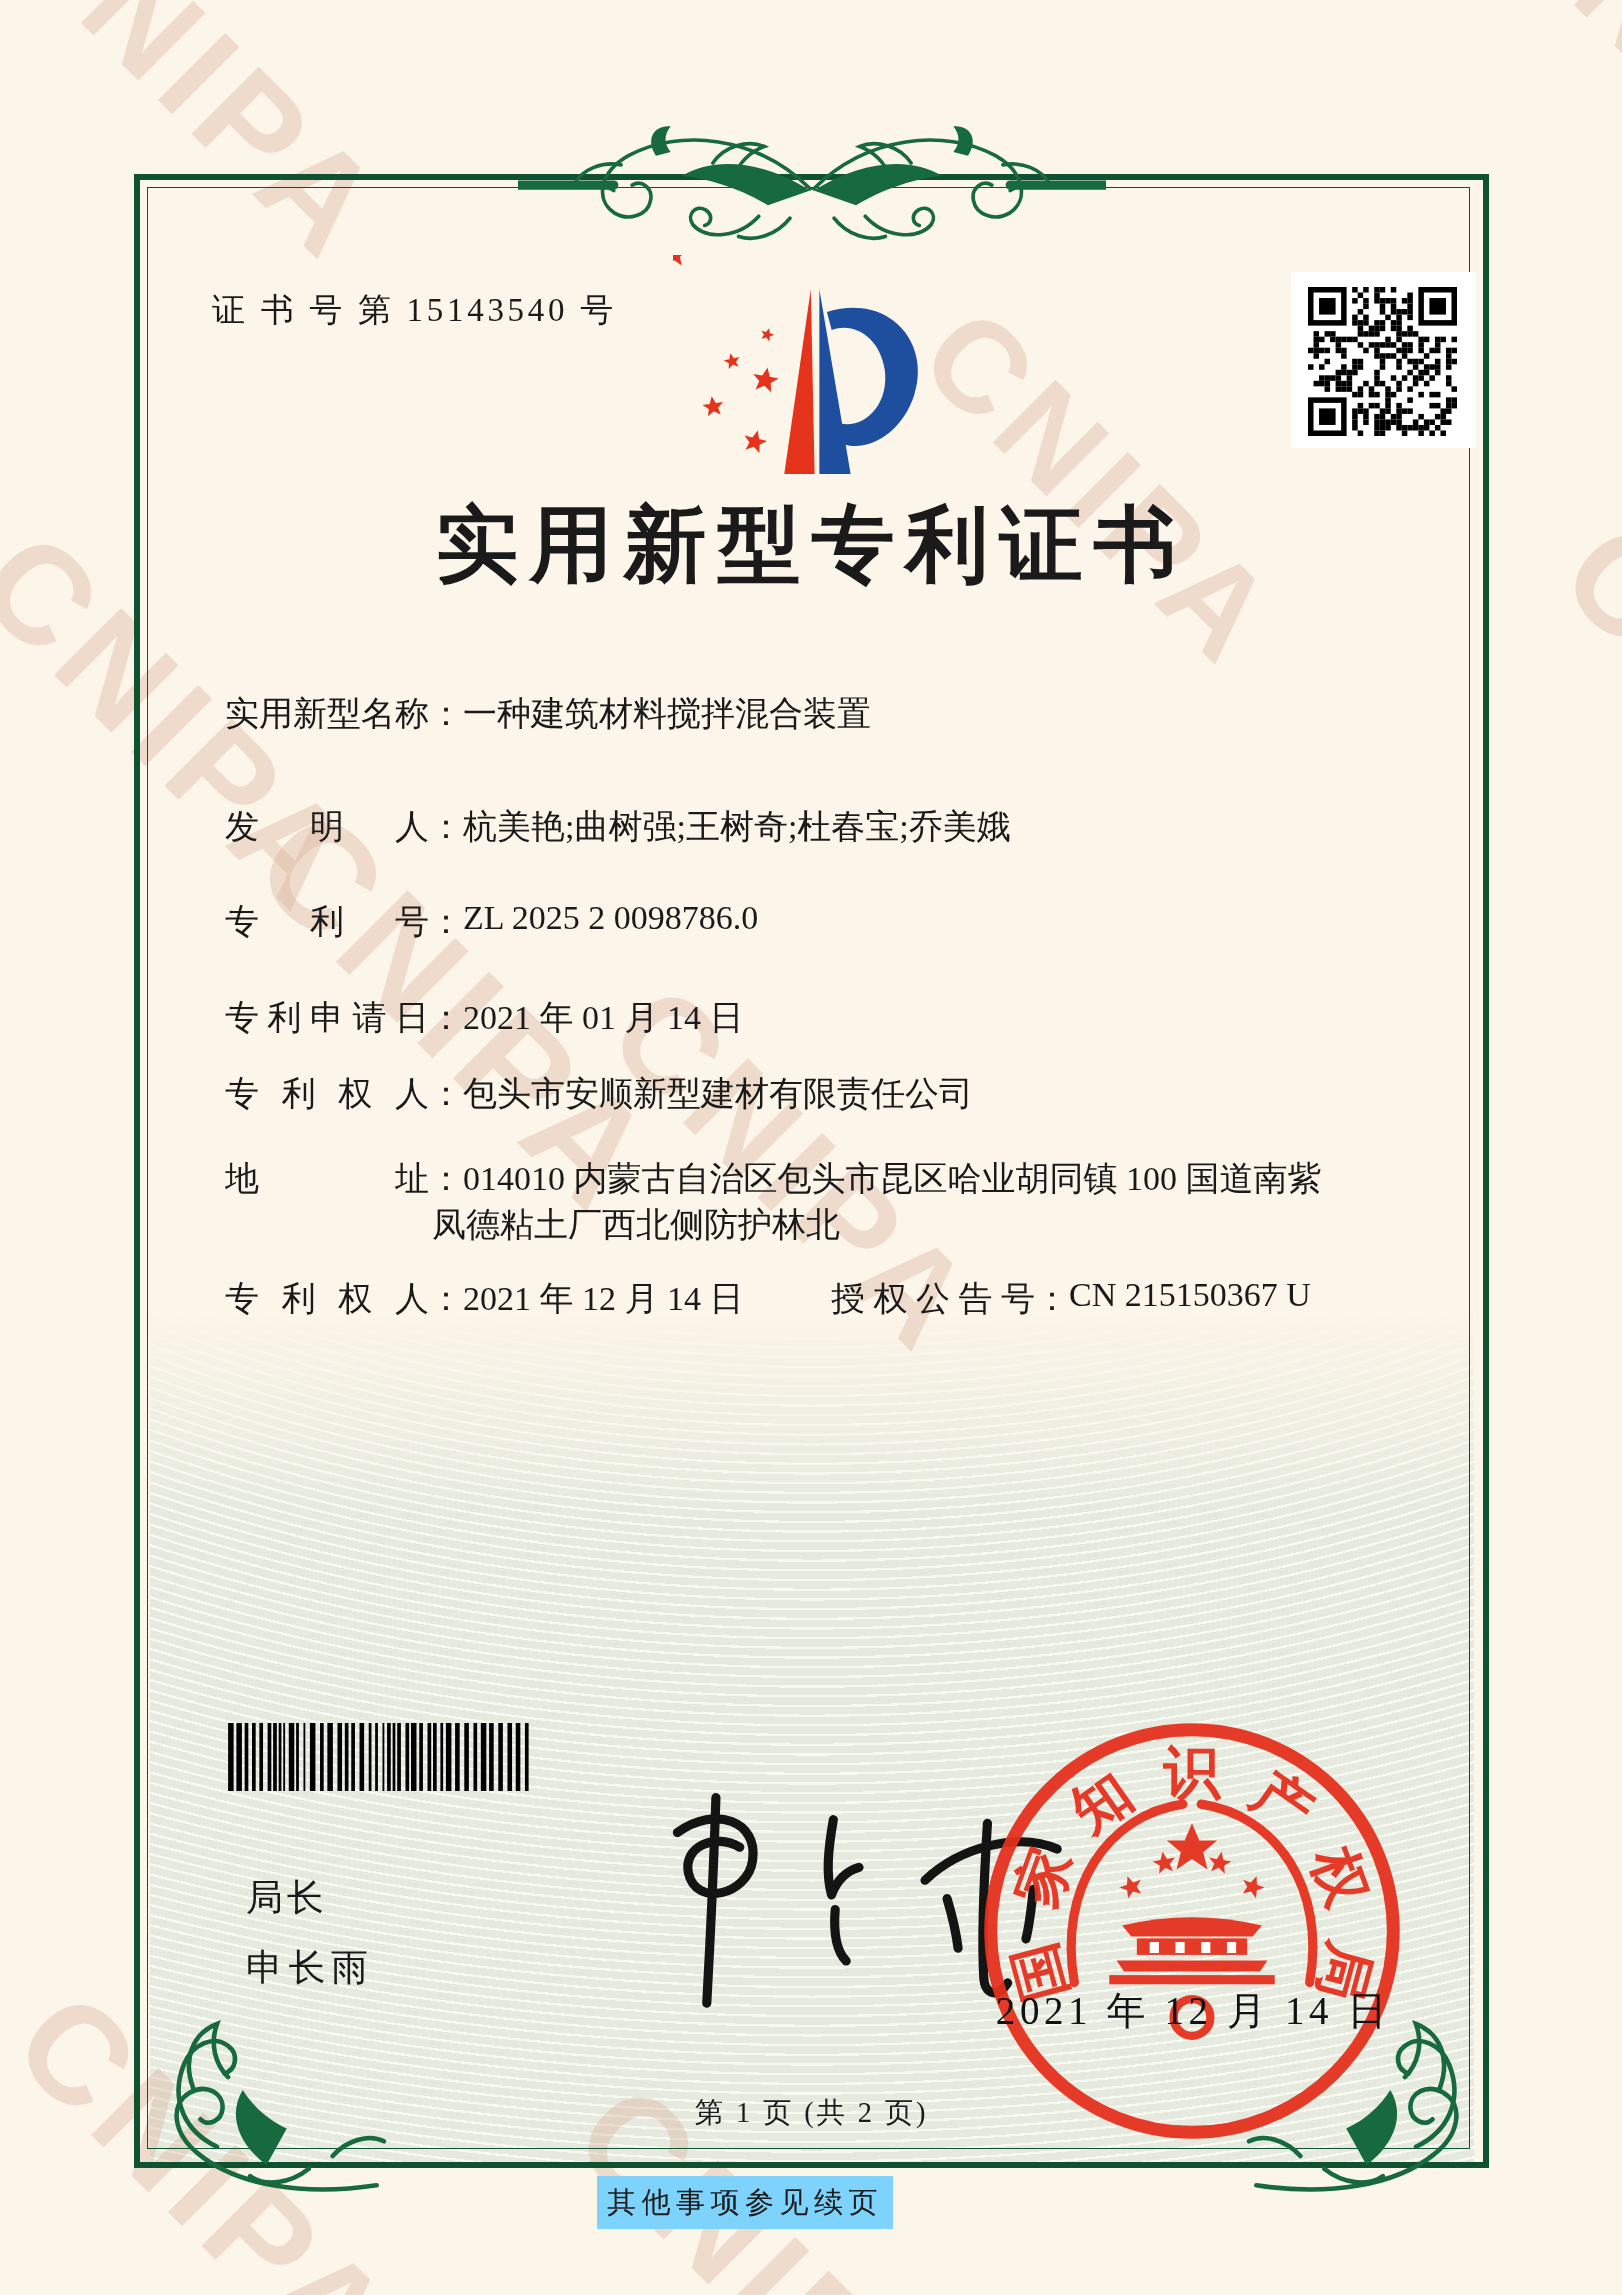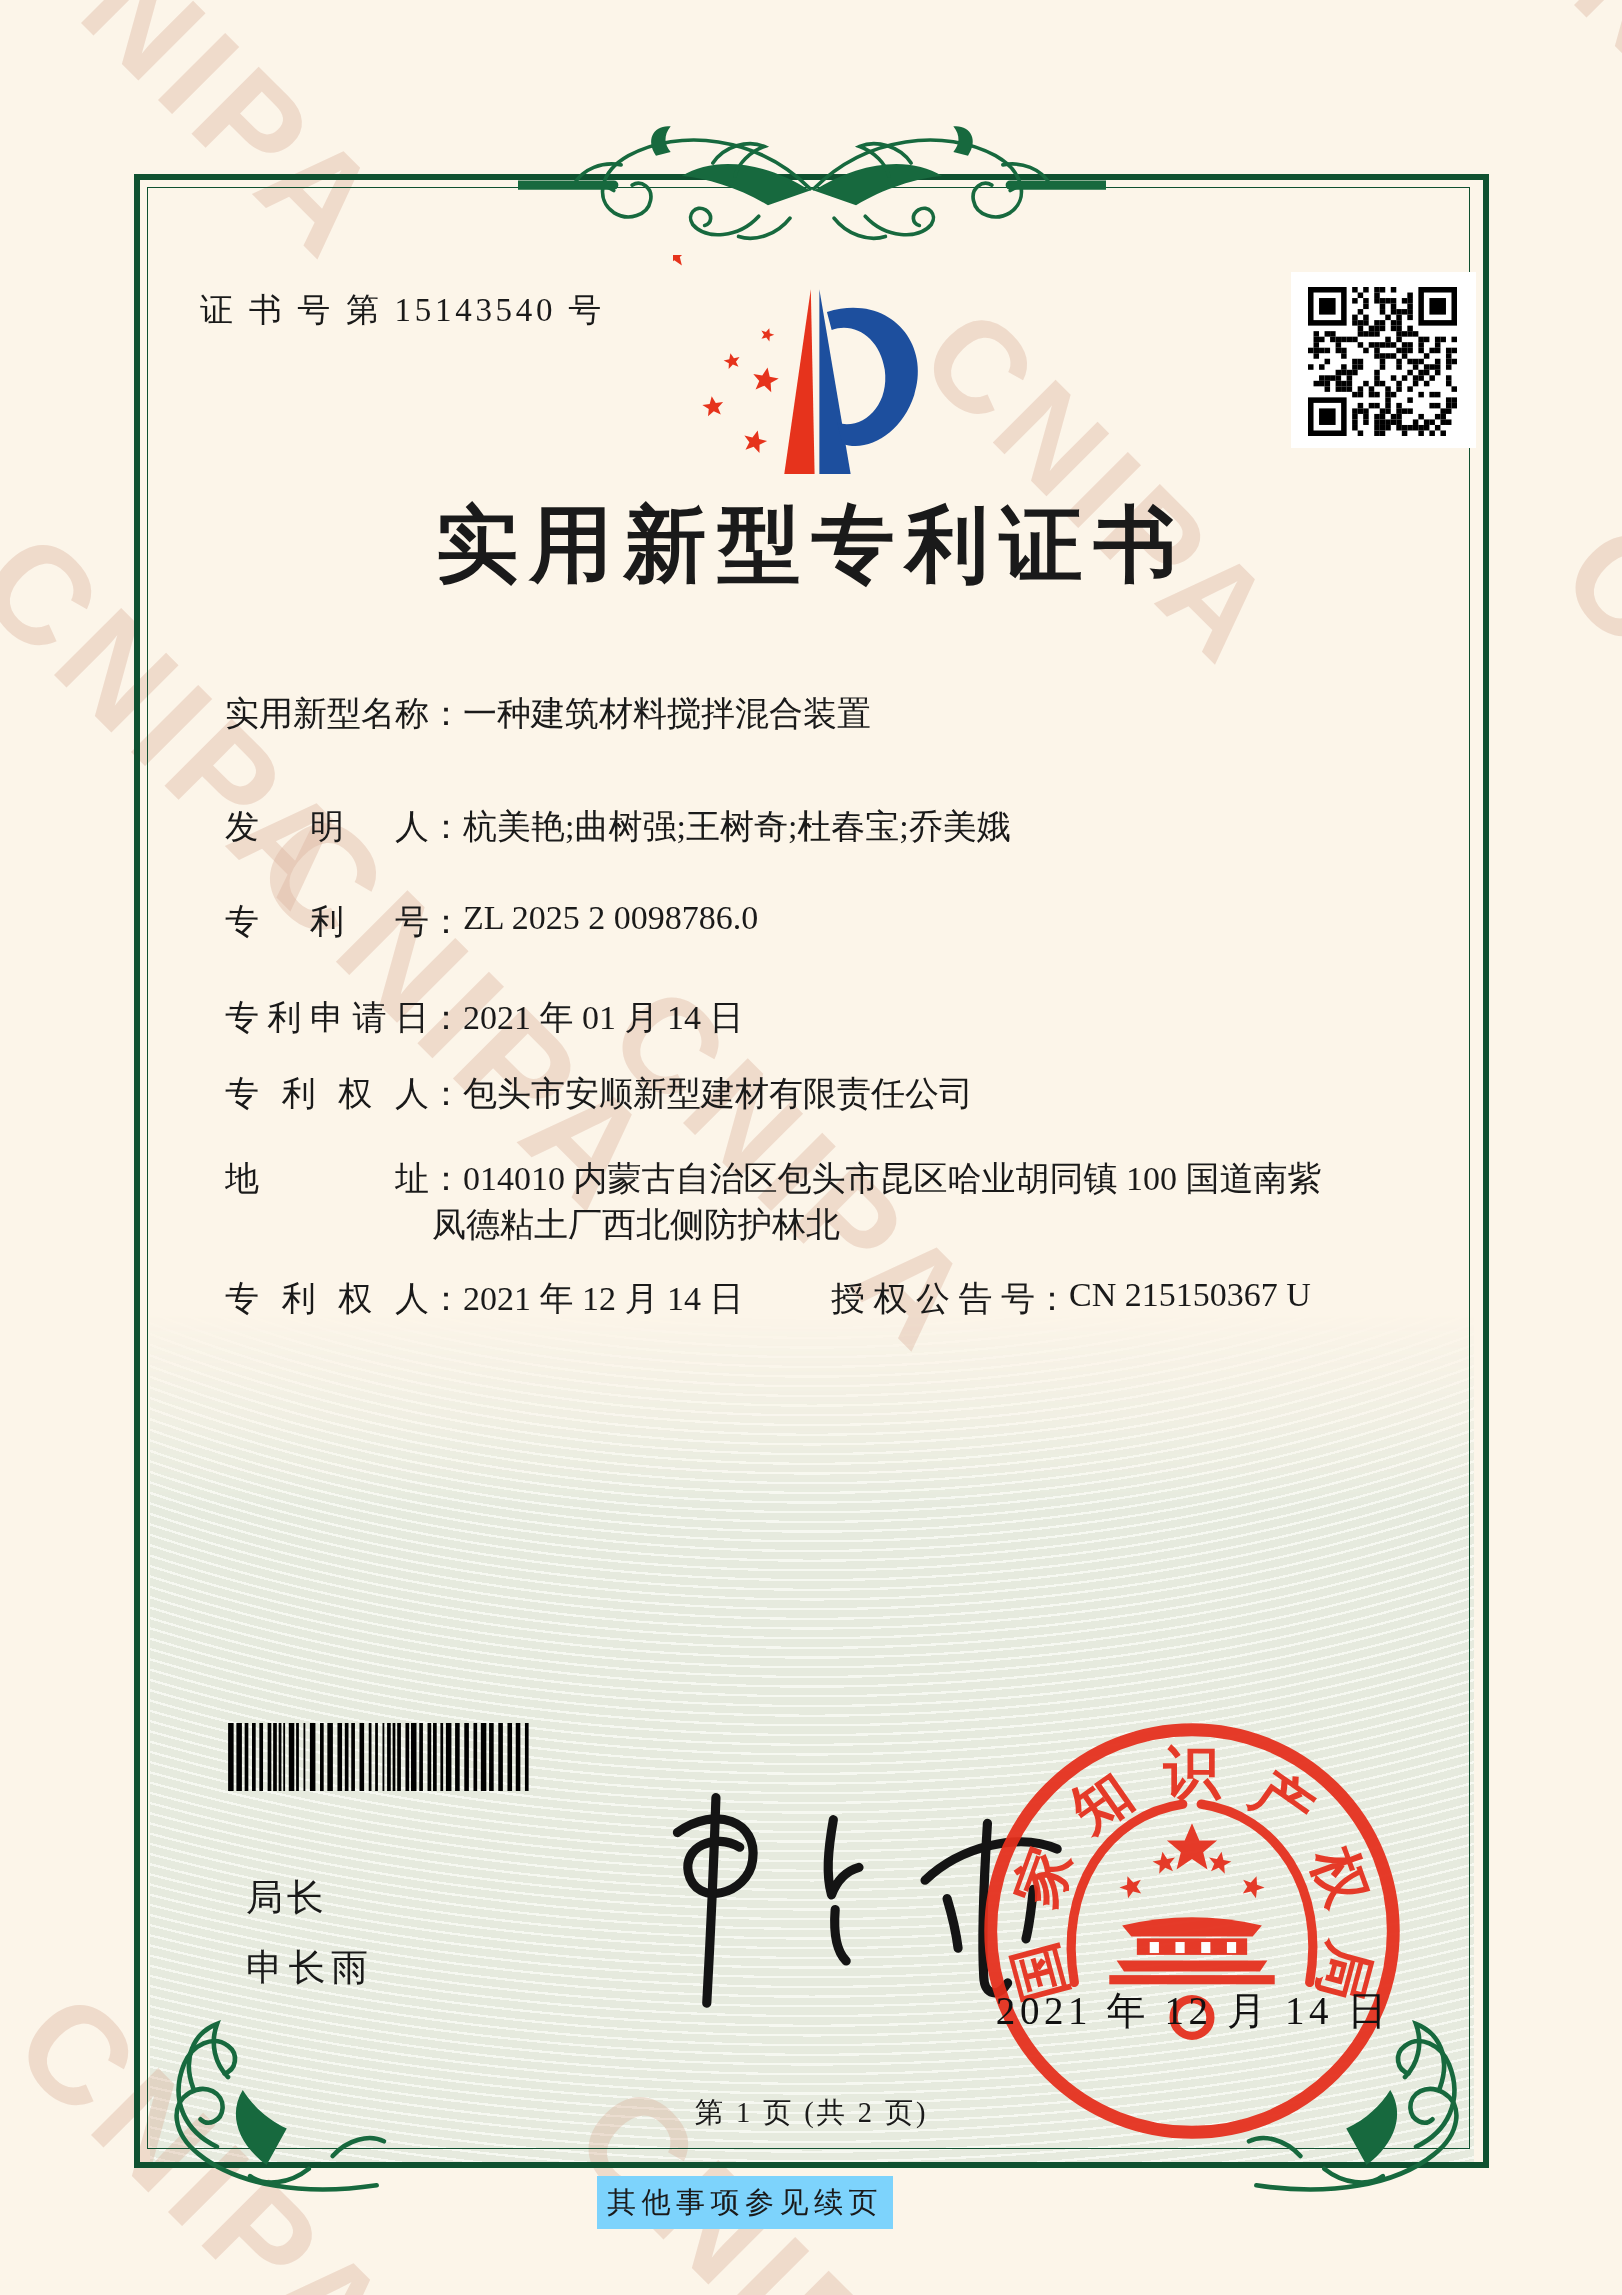--- a/index.html
+++ b/index.html
@@ -28,21 +28,21 @@
   
   .wavy{
     position:absolute; left:150px; top:1313px; width:1324px; height:852px; z-index:0;
     background:repeating-radial-gradient(ellipse 2388px 1928px at 50% -130%,
        #e6eade 0 9.2px, #f6f8f1 9.2px 12px);
     -webkit-mask-image:linear-gradient(to bottom, transparent 0, #000 193px);
     mask-image:linear-gradient(to bottom, transparent 0, #000 193px);
   }
   
   .cert-no{
-    position:absolute; left:200px; top:288px; z-index:3;
+    position:absolute; left:212px; top:288px; z-index:3;
     font-size:33px; letter-spacing:3.7px;
   }
   .logo{ position:absolute; left:673px; top:255px; width:287px; height:237px; z-index:3;}
   .qr-patch{
     position:absolute; left:1291px; top:272px; width:185px; height:176px;
     background:#fff; z-index:3;
   }
   .qr{ position:absolute; left:16.5px; top:14.7px; }
   .title{
     position:absolute; left:134px; top:490px; width:1355px; z-index:3;

